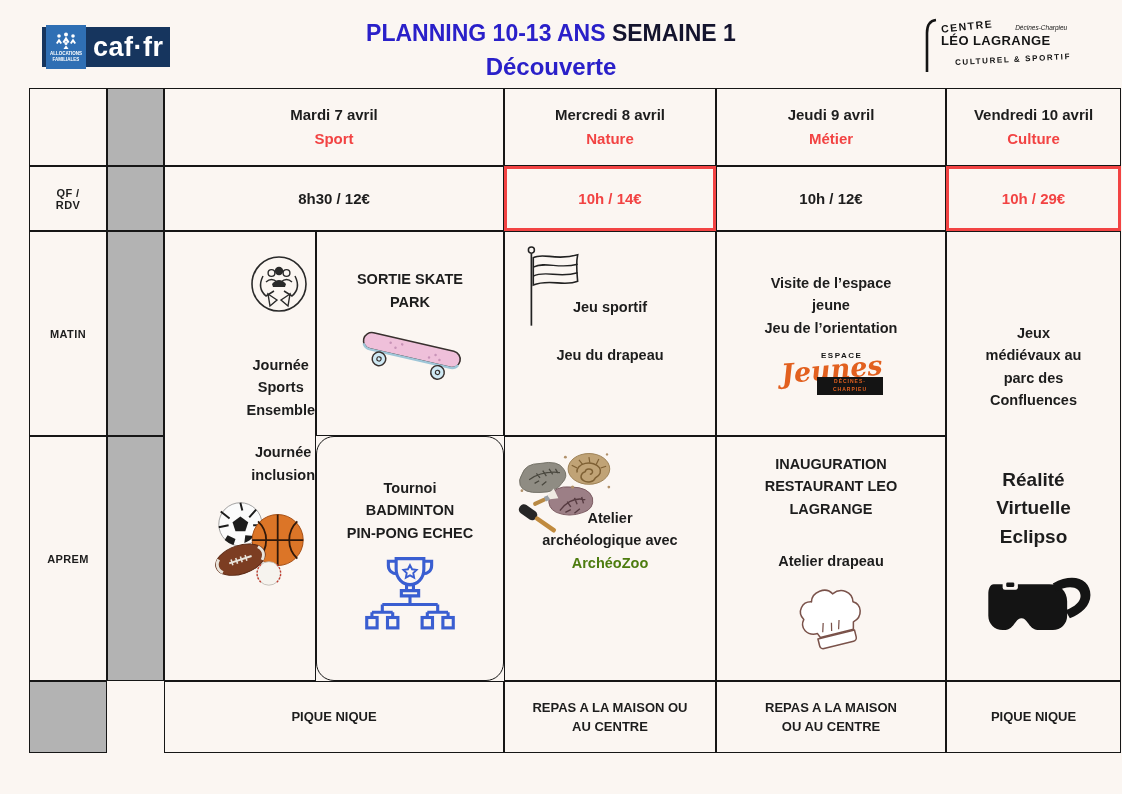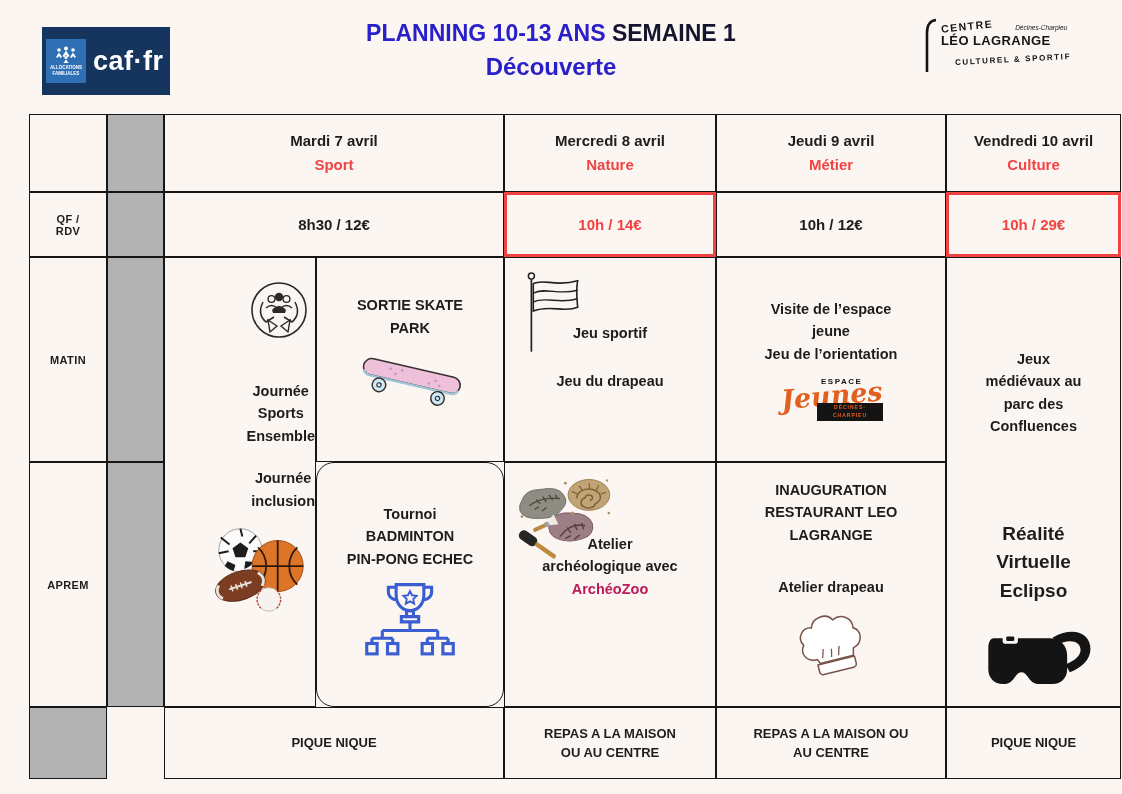--- a/index.html
+++ b/index.html
@@ -7,21 +7,21 @@
   body {
     background:#fbf6f2;
     font-family:"Liberation Sans","DejaVu Sans",sans-serif;
     color:#1d1d1d;
     position:relative;
     overflow:hidden;
   }
   .pre { white-space:pre-line; }
 
   
-  .caf-logo{ position:absolute; left:42px; top:27px; width:128px; height:68px;
+  .caf-logo{ position:absolute; left:42px; top:27px; width:128px; height:40px;
     background:#16355e; display:flex; align-items:center; }
   .caf-left{ width:40px; height:44px; margin:4px 2px 4px 4px; background:#2f6fb4;
     display:flex; flex-direction:column; align-items:center; justify-content:center; }
   .caf-sub{ font-size:4.5px; color:#fff; text-align:center; line-height:1.3; font-weight:bold; white-space:pre-line; }
   .caf-brand{ color:#fff; font-size:27px; font-weight:600; margin-left:5px; letter-spacing:0.5px; }
 
   .title-wrap{ position:absolute; left:200px; right:220px; top:20px; text-align:center; }
   .title-line1{ font-size:23px; font-weight:bold; }
   .title-blue{ color:#2a20c9; }
   .title-dark{ color:#14142e; }
@@ -30,36 +30,36 @@
   .leo-logo{ position:absolute; right:20px; top:16px; width:178px; height:66px;
     display:flex; align-items:stretch; color:#141414; }
   .leo-texts{ display:flex; flex-direction:column; margin-left:3px; padding-top:4px; }
   .leo-row1{ display:flex; align-items:flex-start; }
   .leo-centre{ font-size:10.5px; font-weight:bold; letter-spacing:1.5px; transform:rotate(-6deg); display:inline-block; }
   .leo-city{ font-size:6.5px; font-style:italic; margin-left:22px; margin-top:4px; }
   .leo-name{ font-size:13px; font-weight:bold; letter-spacing:0.4px; margin-top:1px; }
   .leo-tagline{ font-size:8px; font-weight:bold; letter-spacing:1.6px; margin-top:3px; margin-left:14px; transform:rotate(-3deg); display:inline-block; }
 
   
-  .planning{ position:absolute; left:15px; top:114px; width:1092px; height:665px;
+  .planning{ position:absolute; left:15px; top:88px; width:1092px; height:665px;
     display:grid;
     grid-template-columns:78px 57px 152px 188px 212px 230px 175px;
     grid-template-rows:78px 65px 205px 245px 72px;padding-left:14px; }
   .cell{ border:1.5px solid #161616; background:#fbf6f2;
     display:flex; flex-direction:column; align-items:center; justify-content:center;
     text-align:center; font-weight:bold; overflow:hidden; }
   .gray{ background:#b3b3b3; }
   .rowlabel{ font-size:11px; letter-spacing:0.4px; }
   .dayhead{ font-size:15px; line-height:1.6; }
   .theme{ color:#f24343; }
   .qf{ font-size:15px; }
   .qf-red{ color:#f24343; border:3px solid #f24343; }
   .act{ font-size:14.5px; line-height:1.55; }
-  .red-text{ color:#be185d; }
-  .big{ font-size:19px; line-height:1.5;margin-top:28px; }
+  .red-text{ color:#4d7c0f; }
+  .big{ font-size:19px; line-height:1.5; }
   .info-cell{ font-size:13px; line-height:1.5; }
   .gap6{ height:6px; } .gap10{ height:10px; } .gap14{ height:14px; } .gap20{ height:20px; }
 
   
   .ej{ position:relative; width:104px; height:48px; margin-top:8px; }
   .ej-top{ position:absolute; left:42px; top:3px; font-size:8px; font-weight:bold; letter-spacing:1.5px; color:#141414; }
   .ej-name{ position:absolute; left:2px; top:2px; font-family:"DejaVu Serif","Liberation Serif",serif;
     font-style:italic; font-weight:bold; font-size:27px; color:#e2601f; transform:rotate(-5deg); }
   .ej-banner{ position:absolute; left:38px; bottom:0; background:#141414; color:#e2601f;
     font-size:5px; font-weight:bold; letter-spacing:1px; padding:1.5px 5px; }
@@ -315,19 +315,19 @@
       <g transform="rotate(-14 48 48)" stroke="#7a524a" stroke-width="1.7" fill="#fff" stroke-linejoin="round">
         <path d="M30,58 C18,58 12,47 19,39 C13,29 22,19 32,22 C35,11 52,9 57,19 C68,14 79,22 77,33 C86,38 84,52 72,55 l-2,8 -38,0 z"></path>
         <path d="M29,64 h42 v8 a4,4 0 0 1 -4,4 h-34 a4,4 0 0 1 -4,-4 z"></path>
         <path d="M39,48 l-3,10 M48,50 l-2,9 M57,49 l-3,10" fill="none" stroke-width="1.4"></path>
       </g>
     </svg>
   </div>
 
   <div class="cell gray"></div>
   <div class="cell info-cell pre" style="grid-column:3/5">PIQUE NIQUE</div>
+  <div class="cell info-cell pre">REPAS A LA MAISON OU
+AU CENTRE</div>
   <div class="cell info-cell pre">REPAS A LA MAISON
 OU AU CENTRE</div>
-  <div class="cell info-cell pre">REPAS A LA MAISON OU
-AU CENTRE</div>
   <div class="cell info-cell pre">PIQUE NIQUE</div>
 
 </div>
 
 </body></html>

